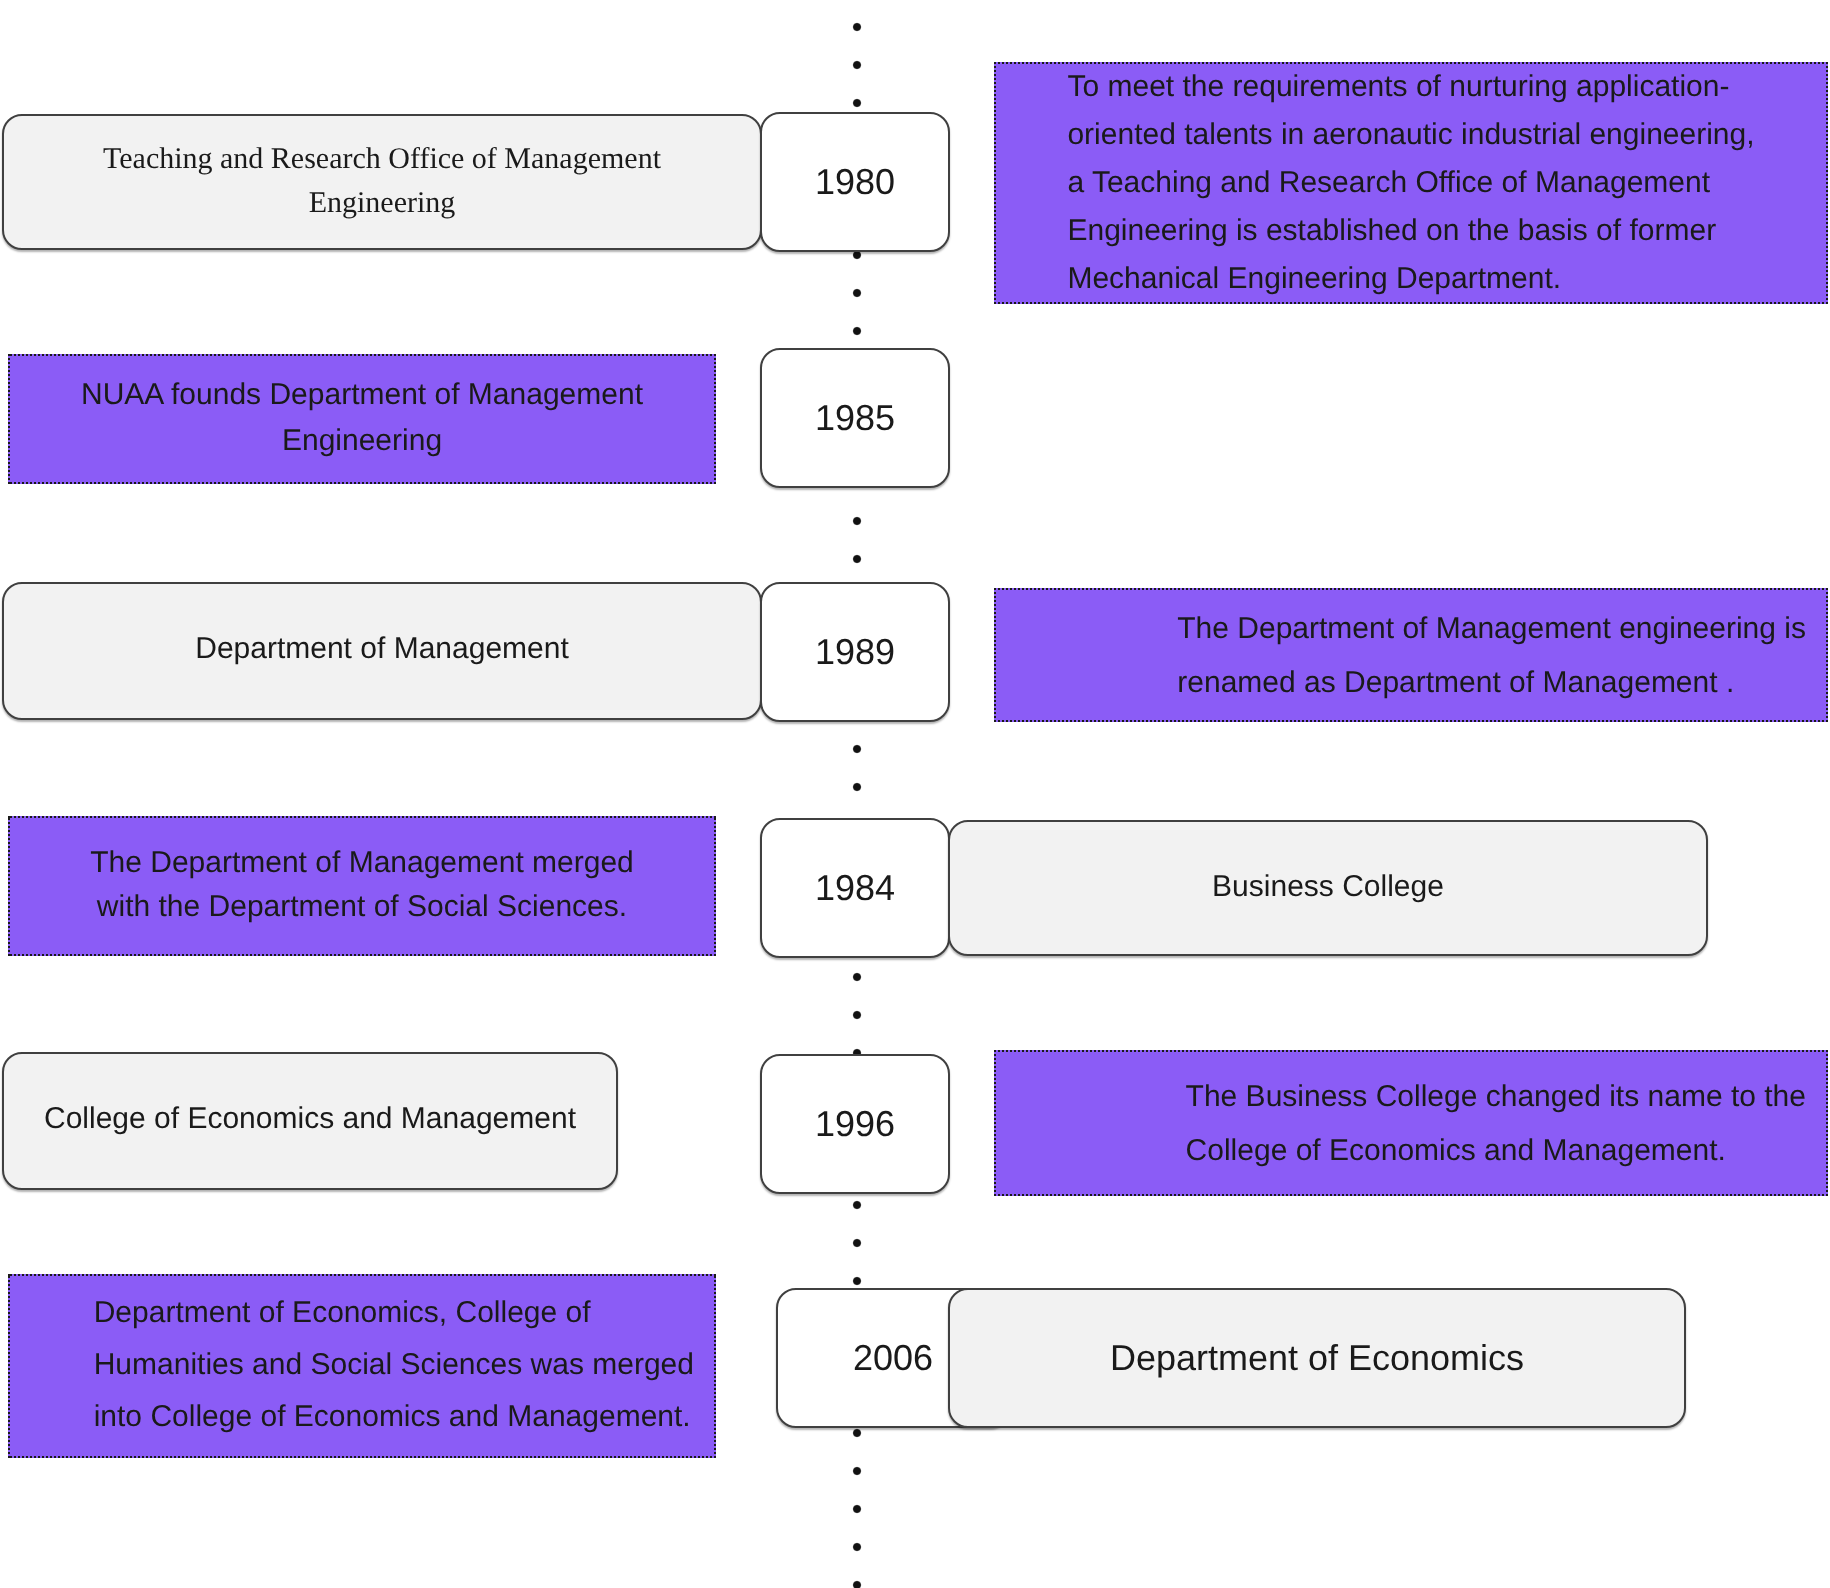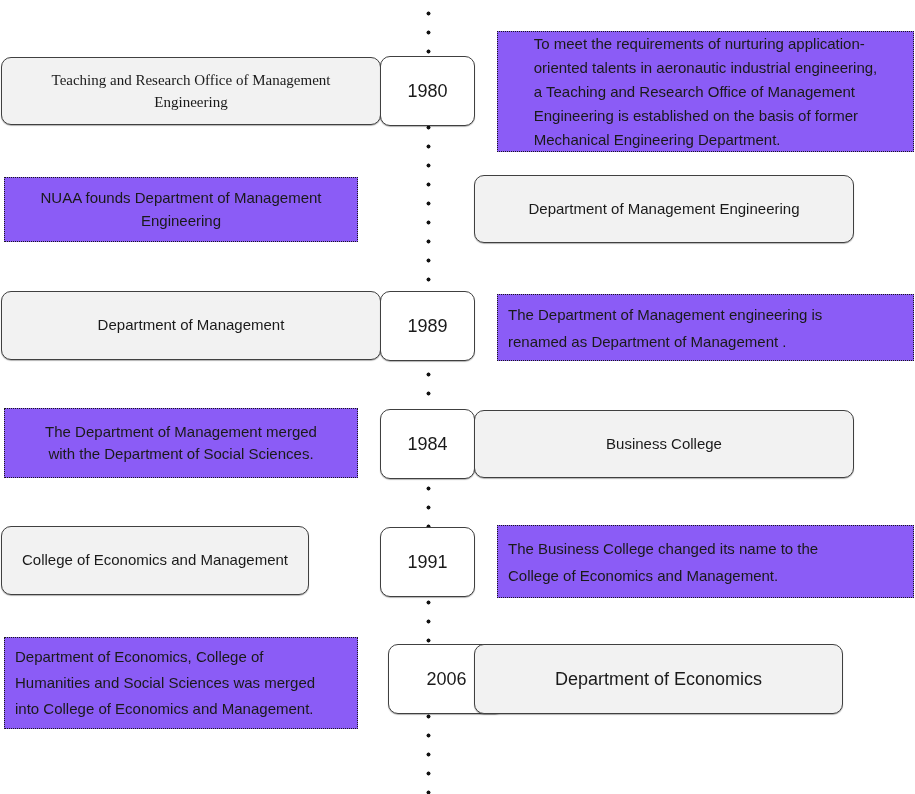--- a/index.html
+++ b/index.html
@@ -45,21 +45,21 @@
     align-items:center;
   }
   .rsolid{z-index:3;}
   .dotted{
     background:#8b5cf6;
     border:1px dotted var(--dotted-border);
     z-index:1;
   }
   .txt{white-space:pre-line;text-align:center;padding:2px 10px;}
   .txt.left{text-align:left;}
-  .al{justify-content:flex-start;}
+  .al{justify-content:flex-end;}
   .lh24{line-height:24px;}
   .lh26{line-height:26px;}
   .lh27{line-height:27px;}
   .big{font-size:18px;}
 
   
   #r1l{left:1px;  top:57px; width:380px;height:68px;font-family:Liberation Serif, serif;}
   #r1y{left:380px;top:56px; width:95px; height:70px;}
   #r1r{left:497px;top:31px; width:417px;height:121px;}
   
@@ -102,22 +102,22 @@
 oriented talents in aeronautic industrial engineering,
 a Teaching and Research Office of Management
 Engineering is established on the basis of former
 Mechanical Engineering Department.</span>
   </div>
 
   <div id="r2l" class="b dotted">
     <span class="txt">NUAA founds Department of Management
 Engineering</span>
   </div>
-  <div id="r2r" class="b solid rsolid">
-    <span class="txt">Department of Management Engineering</span>
+  <div id="r2y" class="b year">
+    <span class="txt">1985</span>
   </div>
 
   <div id="r3l" class="b solid">
     <span class="txt">Department of Management</span>
   </div>
   <div id="r3y" class="b year">
     <span class="txt">1989</span>
   </div>
   <div id="r3r" class="b dotted al">
     <span class="txt left lh27">The Department of Management engineering is
@@ -132,21 +132,21 @@
     <span class="txt">1984</span>
   </div>
   <div id="r4r" class="b solid rsolid">
     <span class="txt">Business College</span>
   </div>
 
   <div id="r5l" class="b solid">
     <span class="txt">College of Economics and Management</span>
   </div>
   <div id="r5y" class="b year">
-    <span class="txt">1991</span>
+    <span class="txt">1996</span>
   </div>
   <div id="r5r" class="b dotted al">
     <span class="txt left lh27">The Business College changed its name to the
 College of Economics and Management.</span>
   </div>
 
   <div id="r6l" class="b dotted al">
     <span class="txt left lh26">Department of Economics, College of
 Humanities and Social Sciences was merged
 into College of Economics and Management.</span>

